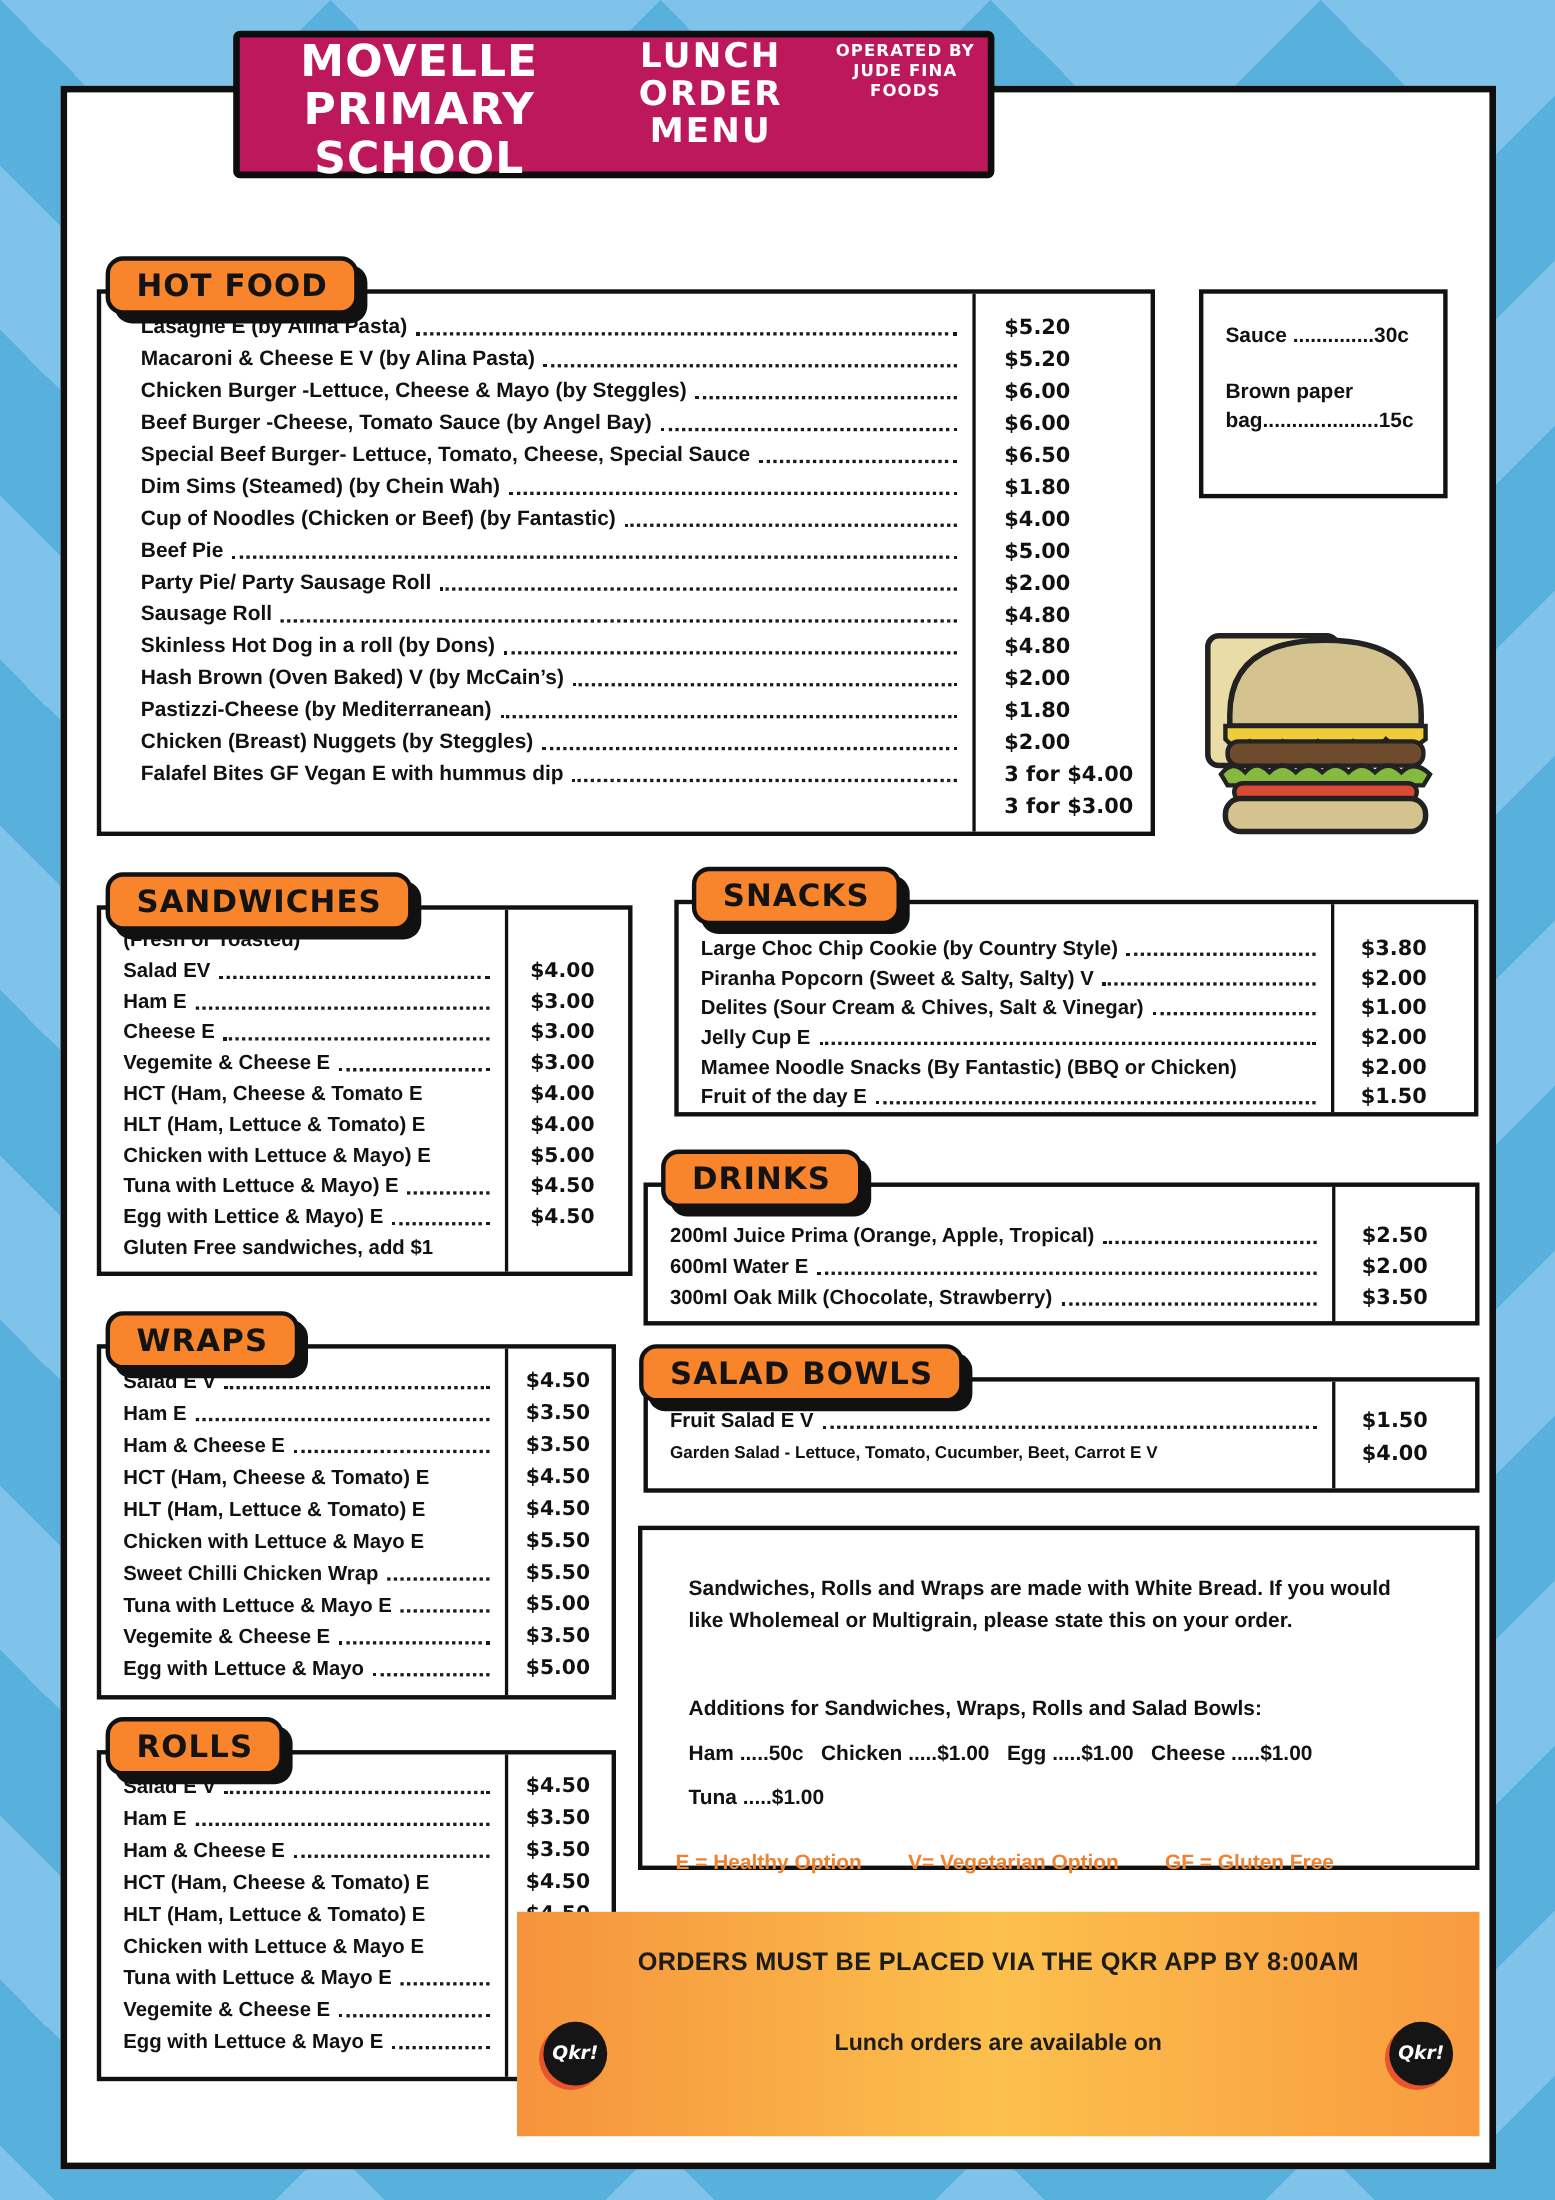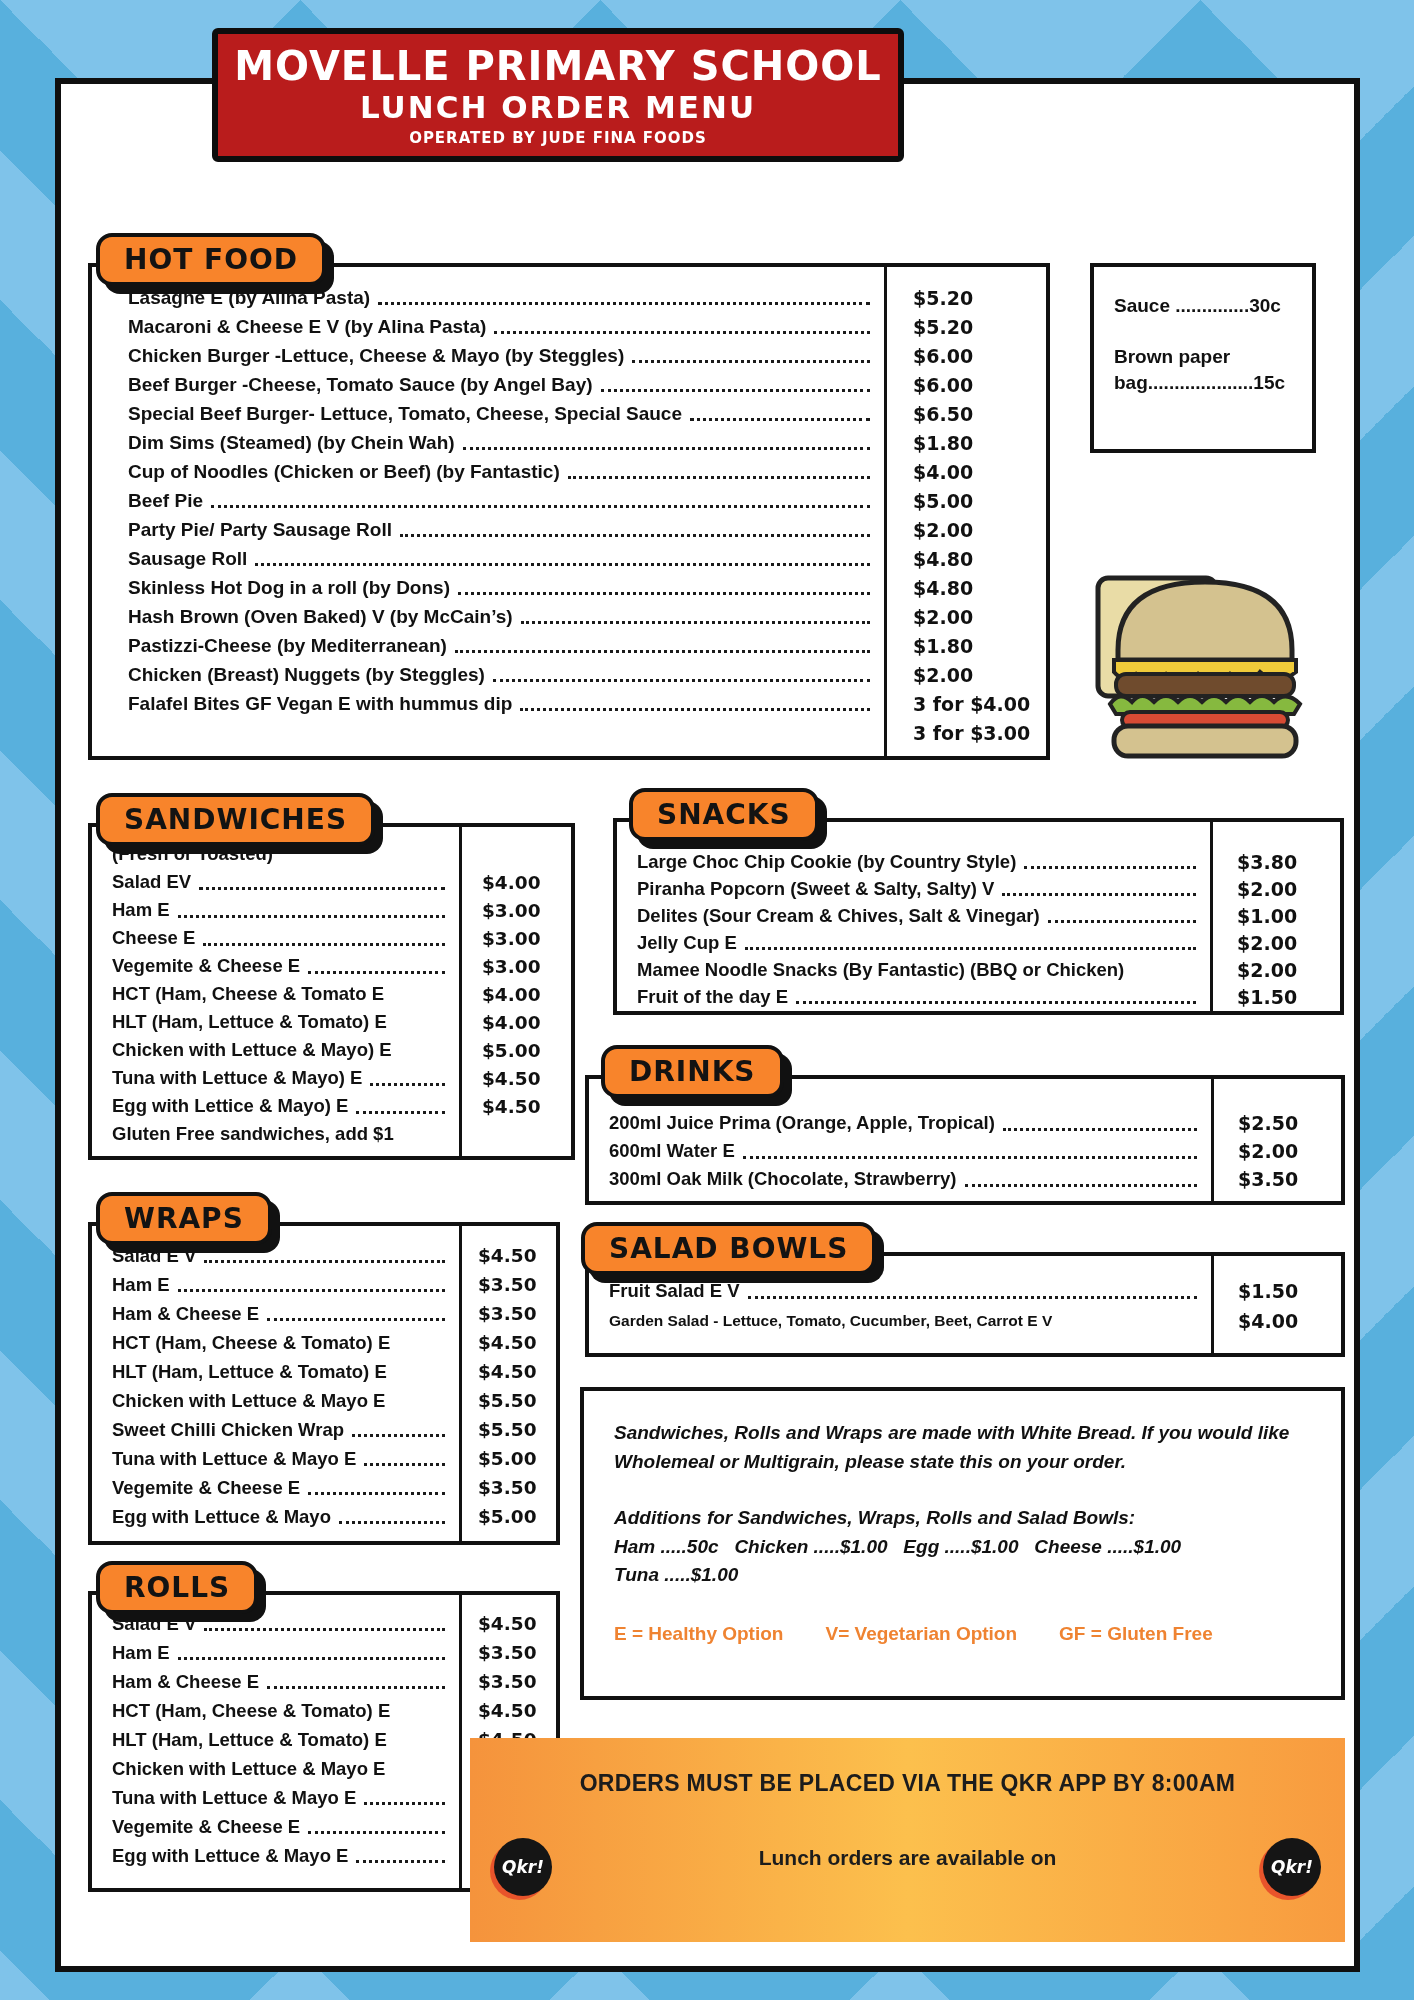--- a/index.html
+++ b/index.html
@@ -12,43 +12,43 @@
       linear-gradient(315deg, #7fc3ea 25%, transparent 25%),
       linear-gradient(45deg, #7fc3ea 25%, transparent 25%);
     background-position:-150px 0,-150px 0,0 0,0 0;
     background-size:300px 300px;
     font-family:"Liberation Sans", sans-serif;
     color:#111;
   }
   .card{position:absolute;left:55px;top:78px;width:1305px;height:1894px;background:#fff;border:6px solid #0f0f0f;box-sizing:border-box;}
   .header-box{
     position:absolute;left:212px;top:28px;width:692px;height:134px;box-sizing:border-box;
-    background:#b91c1c;border:6px solid #0d0d0d;border-radius:6px;color:#fff;text-align:center;
-    display:flex;flex-direction:column;justify-content:center;gap:2px;z-index:5;
+    background:#be185d;border:6px solid #0d0d0d;border-radius:6px;color:#fff;text-align:center;
+    display:flex;flex-direction:row;justify-content:center;gap:2px;z-index:5;
   }
   .hdr-title{font-family:"DejaVu Sans",sans-serif;font-weight:800;font-size:40px;letter-spacing:1px;line-height:44px;}
   .hdr-sub{font-family:"DejaVu Sans",sans-serif;font-weight:800;font-size:31px;letter-spacing:2px;line-height:34px;}
   .hdr-op{font-family:"DejaVu Sans",sans-serif;font-weight:700;font-size:15px;letter-spacing:1px;margin-top:3px;}
   .box{position:absolute;background:#fff;border:4px solid #111;box-sizing:border-box;}
   .badge{
     position:absolute;top:-34px;left:4px;background:#f8842b;border:4px solid #111;border-radius:16px;
     padding:6px 24px;font-family:"DejaVu Sans",sans-serif;font-weight:800;font-size:28px;letter-spacing:1px;
     box-shadow:8px 8px 0 #111;white-space:nowrap;z-index:4;color:#131313;
   }
   .menu-cols{display:flex;height:100%;box-sizing:border-box;}
   .items{flex:1 1 auto;min-width:0;padding:var(--pt,14px) 10px 8px 20px;box-sizing:border-box;}
   .prices{width:var(--pw,140px);flex:0 0 var(--pw,140px);border-left:3px solid #111;padding:var(--pt,14px) 6px 8px var(--pl,22px);box-sizing:border-box;}
   .mi-row{height:var(--lh,28px);display:flex;align-items:center;font-weight:700;font-size:var(--fs,18px);white-space:nowrap;overflow:hidden;}
   .leader{flex:1 1 auto;min-width:4px;border-bottom:3px dotted #1a1a1a;transform:translateY(6px);margin:0 4px 0 8px;}
   .price-row{height:var(--lh,28px);display:flex;align-items:center;font-family:"DejaVu Sans",sans-serif;font-weight:700;font-size:var(--pfs,19px);white-space:nowrap;}
   .small{font-size:15.5px;}
   .extras{padding:26px 18px 10px 20px;font-weight:700;font-size:19px;line-height:1.4;}
   .extras .l2{margin-top:24px;}
   .infobox{padding:28px 30px;font-weight:700;font-size:19px;line-height:1.5;}
-  .infobox p{margin:0;white-space:pre-wrap;font-style:italic;}
+  .infobox p{margin:12px;white-space:pre-wrap;}
   .infobox .gap{height:28px;}
   .legend{display:flex;gap:42px;margin-top:30px;color:#ef8331;font-weight:700;font-size:19px;white-space:nowrap;}
   .banner{
     position:absolute;left:470px;top:1738px;width:875px;height:204px;box-sizing:border-box;
     background:linear-gradient(90deg,#f5933c 0%,#fcc04d 50%,#f89b3f 100%);
   }
   .banner-line1{position:absolute;left:0;right:0;top:32px;text-align:center;font-weight:800;font-size:23px;color:#1c1c1c;letter-spacing:.3px;}
   .banner-line2{position:absolute;left:0;right:0;top:108px;text-align:center;font-weight:700;font-size:21px;color:#1c1c1c;}
   .banner-line3{position:absolute;left:0;right:0;top:144px;text-align:center;font-weight:700;font-size:21px;color:#1c1c1c;}
   .qkr{

